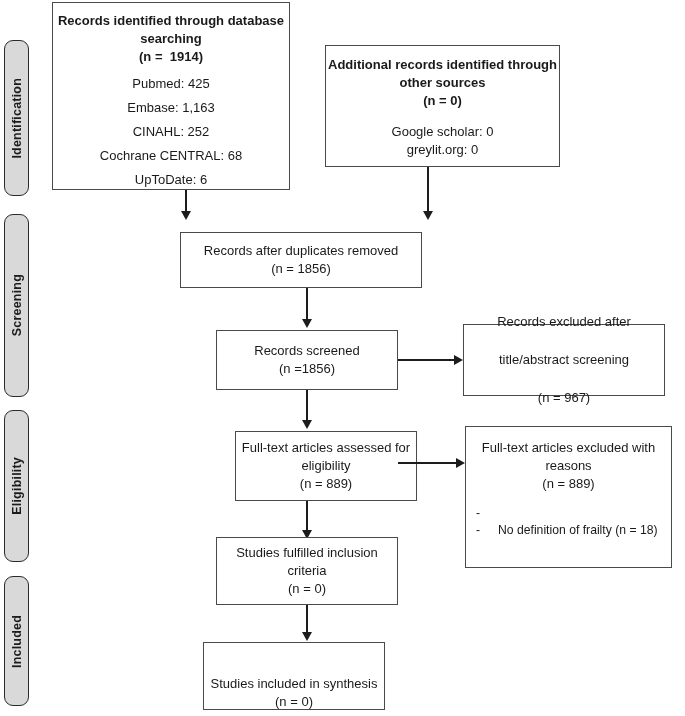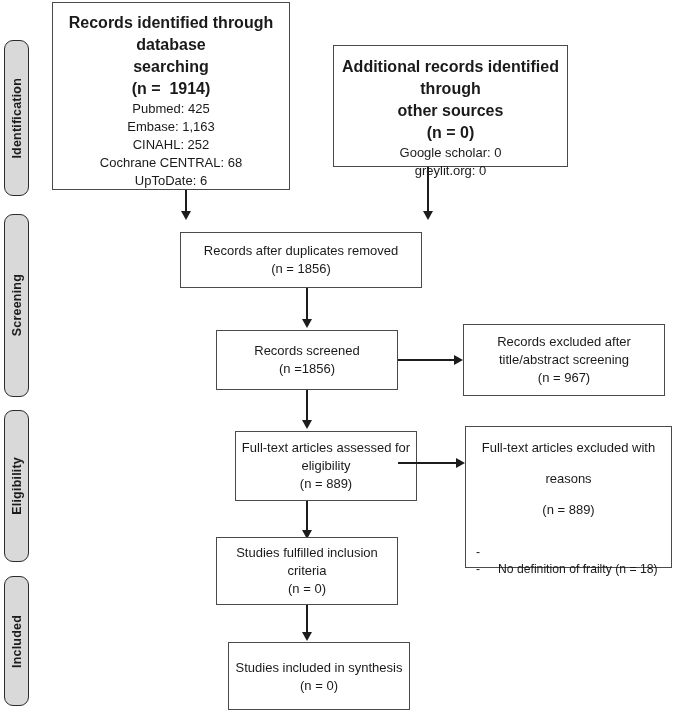--- a/index.html
+++ b/index.html
@@ -52,21 +52,21 @@
     justify-content: flex-start;
   }
   .box.center-v { justify-content: center; }
 
   .line {
     display: block;
     text-align: center;
     line-height: 1.38;
     white-space: pre-wrap;
   }
-  .bold   { font-weight: 700; font-size: 16px; }
+  .bold   { font-weight: 700; font-size: 13px; }
   .normal { font-weight: 400; font-size: 13px; }
 
   .spacer-sm { height: 9px; }
   .spacer-md { height: 13px; }
 
   
   .reasons {
     width: 100%;
     box-sizing: border-box;
     padding: 0 6px 0 10px;
@@ -142,21 +142,21 @@
     <div class="spacer-sm"></div>
     <span class="line normal">Embase: 1,163</span>
     <div class="spacer-sm"></div>
     <span class="line normal">CINAHL: 252</span>
     <div class="spacer-sm"></div>
     <span class="line normal">Cochrane CENTRAL: 68</span>
     <div class="spacer-sm"></div>
     <span class="line normal">UpToDate: 6</span>
   </div>
 
-  <div class="box" style="left:333px; top:45px; width:235px; height:122px; padding-top:10px;">
+  <div class="box" style="left:325px; top:45px; width:235px; height:122px; padding-top:10px;">
     <span class="line bold">Additional records identified through</span>
     <span class="line bold">other sources</span>
     <span class="line bold">(n = 0)</span>
     <div class="spacer-md"></div>
     <span class="line normal">Google scholar: 0</span>
     <span class="line normal">greylit.org: 0</span>
   </div>
 
   <div class="vline" style="left:185px; top:190px; height:24px;"></div>
   <div class="arrow-down" style="left:180.5px; top:211px;"></div>
@@ -173,39 +173,39 @@
   <div class="arrow-down" style="left:301.5px; top:319px;"></div>
 
   <div class="box center-v" style="left:216px; top:330px; width:182px; height:60px;align-items:center;">
     <span class="line normal">Records screened</span>
     <span class="line normal">(n =1856)</span>
   </div>
 
   <div class="hline" style="left:398px; top:359px; width:58px;"></div>
   <div class="arrow-right" style="left:454px; top:354.5px;"></div>
 
-  <div class="box center-v" style="left:463px; top:324px; width:202px; height:72px;">
+  <div class="box center-v" style="left:463px; top:324px; width:202px; height:72px;gap:20px;">
     <span class="line normal">Records excluded after</span>
     <span class="line normal">title/abstract screening</span>
     <span class="line normal">(n = 967)</span>
   </div>
 
   <div class="vline" style="left:306px; top:390px; height:32px;"></div>
   <div class="arrow-down" style="left:301.5px; top:420px;"></div>
 
   <div class="box center-v" style="left:216px; top:431px; width:182px; height:70px;margin-left:19px;">
     <span class="line normal">Full-text articles assessed for</span>
     <span class="line normal">eligibility</span>
     <span class="line normal">(n = 889)</span>
   </div>
 
   <div class="hline" style="left:398px; top:462px; width:60px;"></div>
   <div class="arrow-right" style="left:456px; top:457.5px;"></div>
 
-  <div class="box" style="left:465px; top:426px; width:207px; height:142px; padding-top:12px;gap:13px;">
+  <div class="box" style="left:465px; top:426px; width:207px; height:142px; padding-top:12px;">
     <span class="line normal">Full-text articles excluded with</span>
     <span class="line normal">reasons</span>
     <span class="line normal">(n = 889)</span>
 
     <div class="reasons">
       <div class="reason-row">
         <span class="reason-dash">-</span>
       </div>
       <div class="reason-row">
         <span class="reason-dash">-</span>
@@ -219,18 +219,18 @@
 
   <div class="box center-v" style="left:216px; top:537px; width:182px; height:68px;">
     <span class="line normal">Studies fulfilled inclusion</span>
     <span class="line normal">criteria</span>
     <span class="line normal">(n = 0)</span>
   </div>
 
   <div class="vline" style="left:306px; top:605px; height:29px;"></div>
   <div class="arrow-down" style="left:301.5px; top:632px;"></div>
 
-  <div class="box" style="left:228px; top:642px; width:182px; height:68px; padding-top:16px;">
+  <div class="box" style="left:203px; top:642px; width:182px; height:68px; padding-top:32px;">
     <span class="line normal">Studies included in synthesis</span>
     <span class="line normal">(n = 0)</span>
   </div>
 
 </div>
 
 </body></html>

